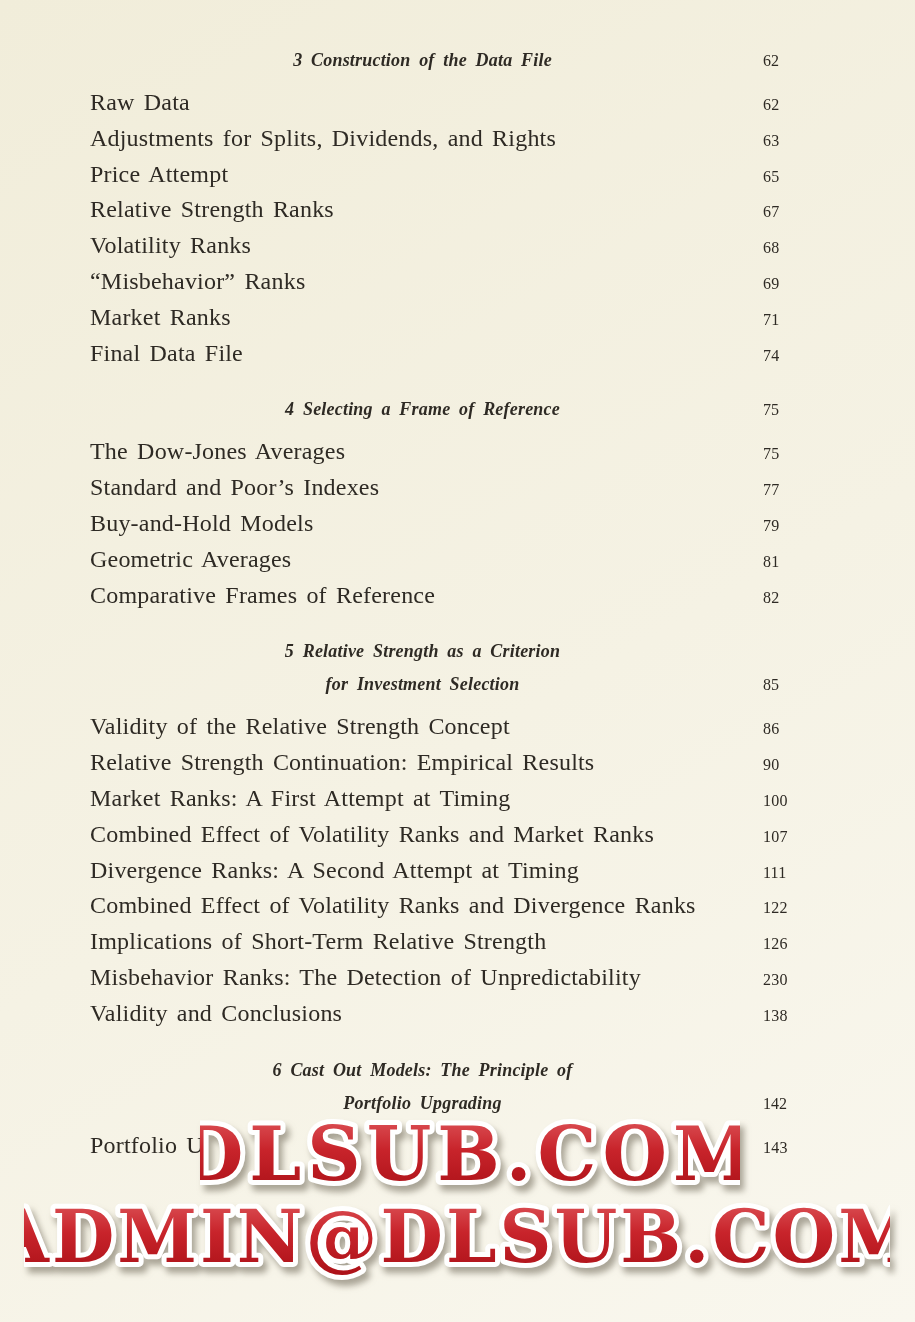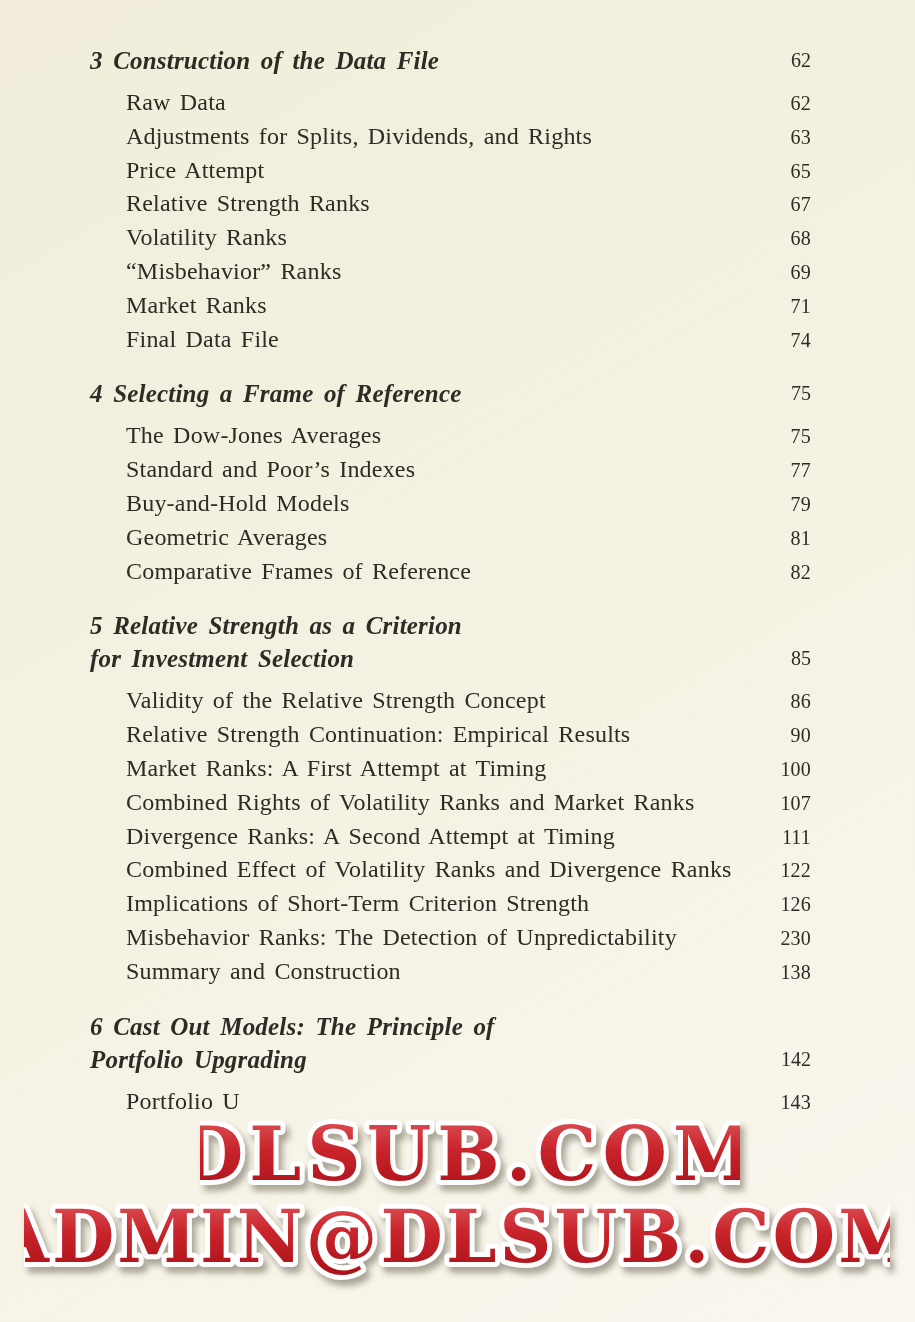--- a/index.html
+++ b/index.html
@@ -20,43 +20,41 @@
   }
   .toc-section { margin-top: 21px; }
   .toc-section:first-child { margin-top: 0; }
   .chapter-heading {
     display: flex;
     align-items: flex-end;
     margin-bottom: 9px;
   }
   .chapter-title {
     flex: 1;
-    text-align: left;
+    text-align: center;
     font-style: italic;
     font-weight: bold;
-    font-size: 25px;
+    font-size: 18px;
     line-height: 33px;
     letter-spacing: 0.2px;
     word-spacing: 4px;
   }
   .toc-row {
     display: flex;
     justify-content: space-between;
     align-items: baseline;
     font-size: 24px;
     line-height: 32.8px;
     letter-spacing: 0.2px;
     word-spacing: 3px;
-    margin-left: 36px;
   }
   .entry-label { white-space: nowrap; }
   .page-num {
-    font-size: 20px;
+    font-size: 16px;
     min-width: 48px;
-    text-align: right;
     font-style: normal;
     font-weight: normal;
     flex-shrink: 0;
     margin-left: 8px;
   }
   .heading-page { line-height: 33px; }
   .wm {
     position: absolute;
     filter: drop-shadow(4px 6px 3px rgba(105, 98, 82, 0.55));
   }
@@ -158,41 +156,41 @@
         </div>
         <div class="toc-row">
           <span class="entry-label">Relative Strength Continuation: Empirical Results</span>
           <span class="page-num">90</span>
         </div>
         <div class="toc-row">
           <span class="entry-label">Market Ranks: A First Attempt at Timing</span>
           <span class="page-num">100</span>
         </div>
         <div class="toc-row">
-          <span class="entry-label">Combined Rights of Volatility Ranks and Market Ranks</span>
+          <span class="entry-label">Combined Effect of Volatility Ranks and Market Ranks</span>
           <span class="page-num">107</span>
         </div>
         <div class="toc-row">
           <span class="entry-label">Divergence Ranks: A Second Attempt at Timing</span>
           <span class="page-num">111</span>
         </div>
         <div class="toc-row">
           <span class="entry-label">Combined Effect of Volatility Ranks and Divergence Ranks</span>
           <span class="page-num">122</span>
         </div>
         <div class="toc-row">
-          <span class="entry-label">Implications of Short-Term Criterion Strength</span>
+          <span class="entry-label">Implications of Short-Term Relative Strength</span>
           <span class="page-num">126</span>
         </div>
         <div class="toc-row">
           <span class="entry-label">Misbehavior Ranks: The Detection of Unpredictability</span>
           <span class="page-num">230</span>
         </div>
         <div class="toc-row">
-          <span class="entry-label">Summary and Construction</span>
+          <span class="entry-label">Validity and Conclusions</span>
           <span class="page-num">138</span>
         </div>
       </section>
       <section class="toc-section">
         <div class="chapter-heading">
           <div class="chapter-title">
             <div class="chapter-title-line">6  Cast Out Models:  The Principle of</div>
             <div class="chapter-title-line">Portfolio Upgrading</div>
           </div>
           <span class="page-num heading-page">142</span>

